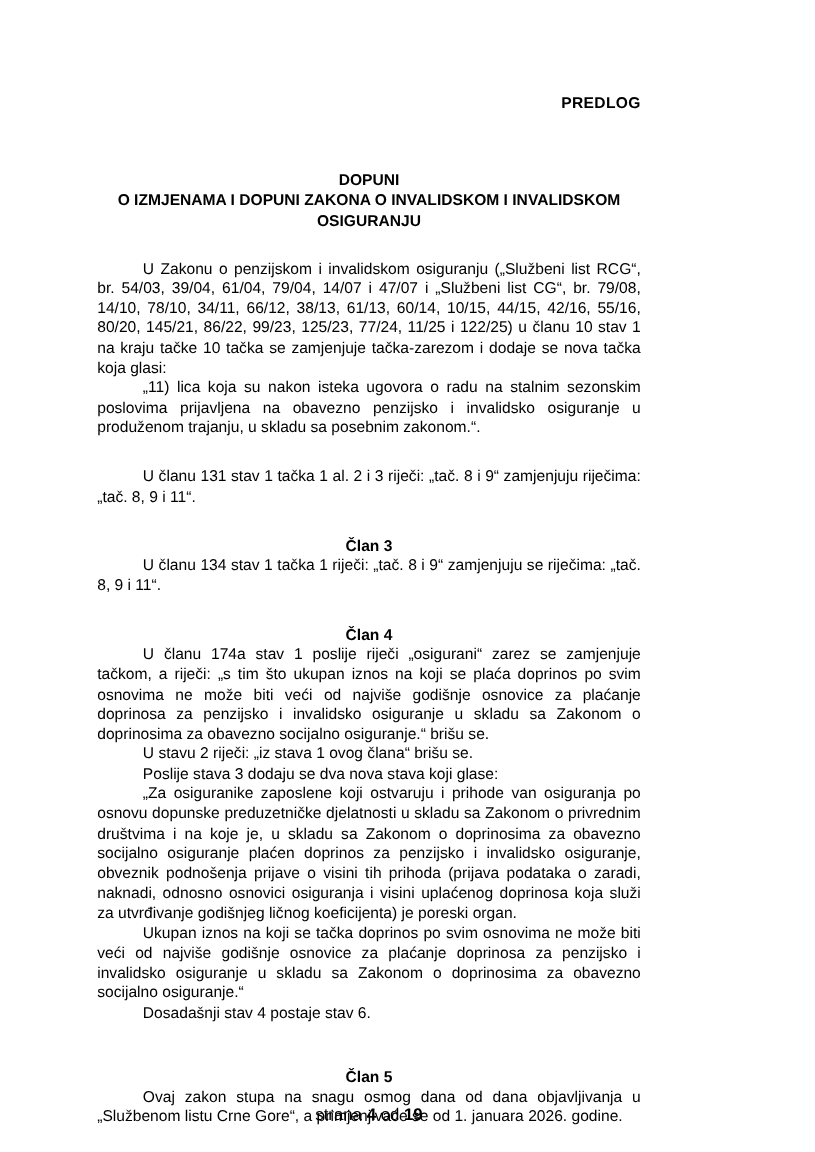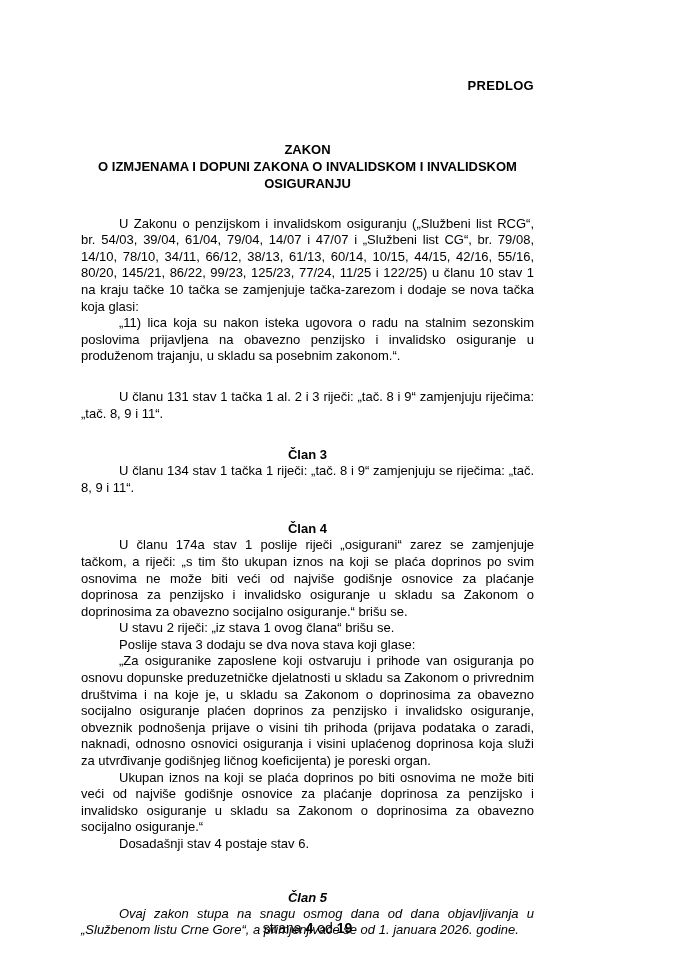--- a/index.html
+++ b/index.html
@@ -32,21 +32,20 @@
     font-weight: bold;
   }
   .doc-title div {
     line-height: 17px;
   }
   .article {
     margin-top: 24px;
   }
   .article.mt-lg {
     margin-top: 36px;
-    font-style: italic;
   }
   .clan-heading {
     margin: 0;
     text-align: center;
     font-weight: bold;
     font-size: 13px;
     line-height: 17px;
   }
   .para {
     margin: 0;
@@ -67,21 +66,21 @@
   }
 </style>
 </head>
 <body>
 
 <div class="page">
 
   <div class="predlog">PREDLOG</div>
 
   <div class="doc-title">
-    <div>ZAKON</div>
+    <div>DOPUNI</div>
     <div>O IZMJENAMA I DOPUNI ZAKONA O INVALIDSKOM I INVALIDSKOM</div>
     <div>OSIGURANJU</div>
   </div>
 
   <section class="article">
     <p class="para">U Zakonu o penzijskom i invalidskom osiguranju („Službeni list RCG“, br. 54/03, 39/04, 61/04, 79/04, 14/07 i 47/07 i „Službeni list CG“, br. 79/08, 14/10, 78/10, 34/11, 66/12, 38/13, 61/13, 60/14, 10/15, 44/15, 42/16, 55/16, 80/20, 145/21, 86/22, 99/23, 125/23, 77/24, 11/25 i 122/25) u članu 10 stav 1 na kraju tačke 10 tačka se zamjenjuje tačka-zarezom i dodaje se nova tačka koja glasi:</p>
     <p class="para">„11) lica koja su nakon isteka ugovora o radu na stalnim sezonskim poslovima prijavljena na obavezno penzijsko i invalidsko osiguranje u produženom trajanju, u skladu sa posebnim zakonom.“.</p>
   </section>
 
   <section class="article">
@@ -92,21 +91,21 @@
     <h2 class="clan-heading">Član 3</h2>
     <p class="para">U članu 134 stav 1 tačka 1 riječi: „tač. 8 i 9“ zamjenjuju se riječima: „tač. 8, 9 i 11“.</p>
   </section>
 
   <section class="article">
     <h2 class="clan-heading">Član 4</h2>
     <p class="para">U članu 174a stav 1 poslije riječi „osigurani“ zarez se zamjenjuje tačkom, a riječi: „s tim što ukupan iznos na koji se plaća doprinos po svim osnovima ne može biti veći od najviše godišnje osnovice za plaćanje doprinosa za penzijsko i invalidsko osiguranje u skladu sa Zakonom o doprinosima za obavezno socijalno osiguranje.“ brišu se.</p>
     <p class="para">U stavu 2 riječi: „iz stava 1 ovog člana“ brišu se.</p>
     <p class="para">Poslije stava 3 dodaju se dva nova stava koji glase:</p>
     <p class="para">„Za osiguranike zaposlene koji ostvaruju i prihode van osiguranja po osnovu dopunske preduzetničke djelatnosti u skladu sa Zakonom o privrednim društvima i na koje je, u skladu sa Zakonom o doprinosima za obavezno socijalno osiguranje plaćen doprinos za penzijsko i invalidsko osiguranje, obveznik podnošenja prijave o visini tih prihoda (prijava podataka o zaradi, naknadi, odnosno osnovici osiguranja i visini uplaćenog doprinosa koja služi za utvrđivanje godišnjeg ličnog koeficijenta) je poreski organ.</p>
-    <p class="para">Ukupan iznos na koji se plaća doprinos po biti osnovima ne može biti veći od najviše godišnje osnovice za plaćanje doprinosa za penzijsko i invalidsko osiguranje u skladu sa Zakonom o doprinosima za obavezno socijalno osiguranje.“</p>
+    <p class="para">Ukupan iznos na koji se tačka doprinos po svim osnovima ne može biti veći od najviše godišnje osnovice za plaćanje doprinosa za penzijsko i invalidsko osiguranje u skladu sa Zakonom o doprinosima za obavezno socijalno osiguranje.“</p>
     <p class="para">Dosadašnji stav 4 postaje stav 6.</p>
   </section>
 
   <section class="article mt-lg">
     <h2 class="clan-heading">Član 5</h2>
     <p class="para">Ovaj zakon stupa na snagu osmog dana od dana objavljivanja u „Službenom listu Crne Gore“, a primjenjivaće se od 1. januara 2026. godine.</p>
   </section>
 
   <div class="footer">
     <span>strana</span>

